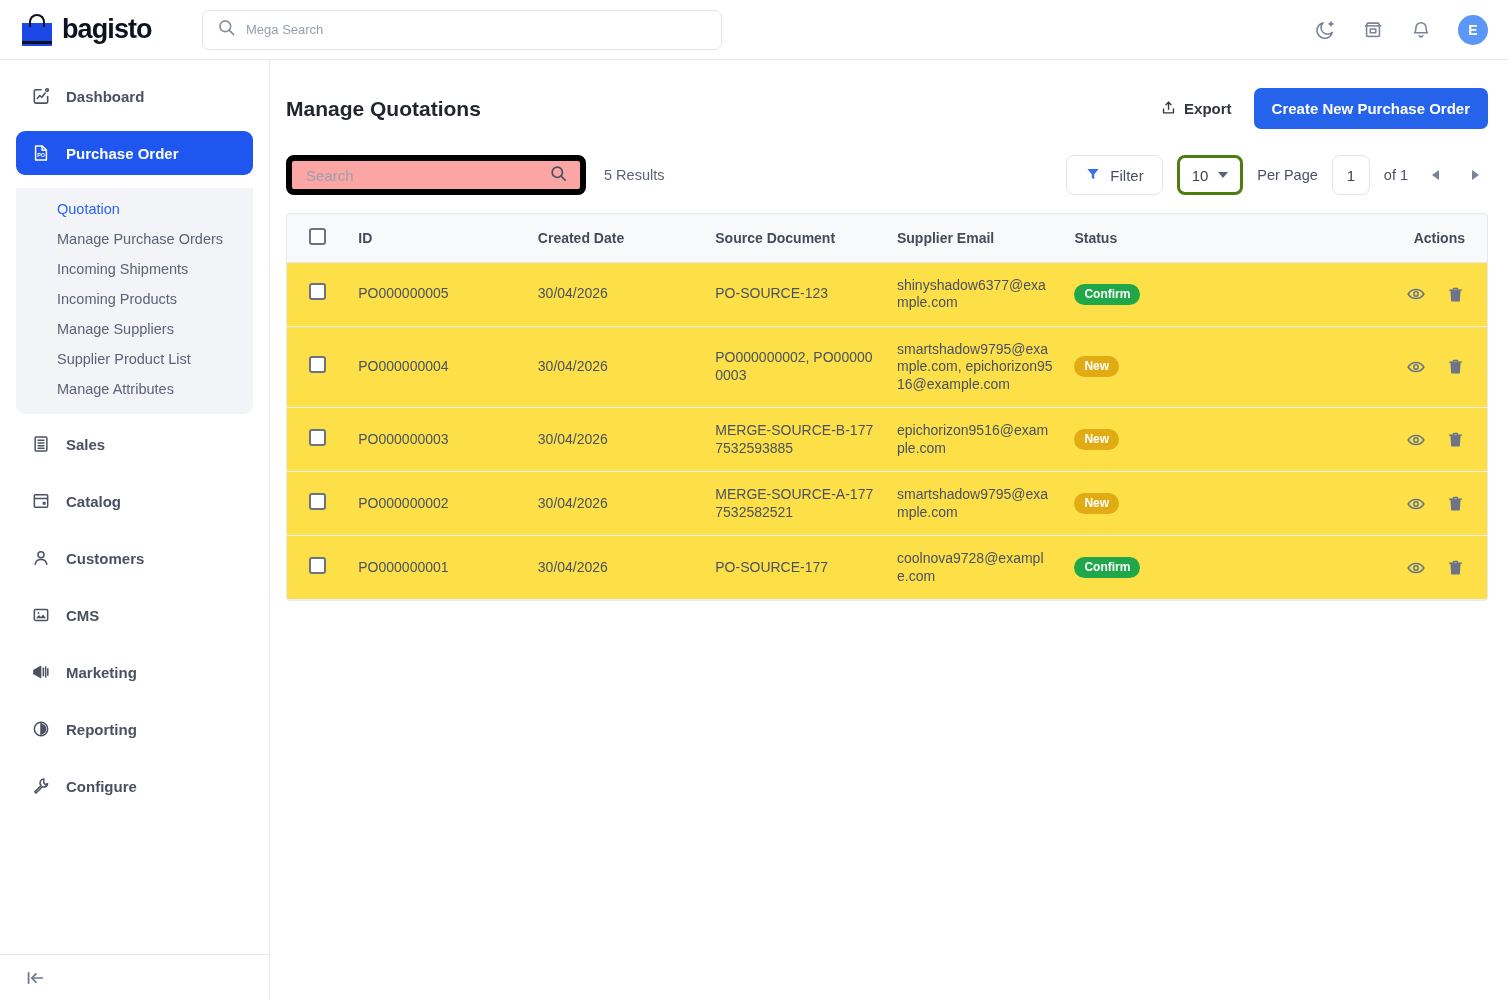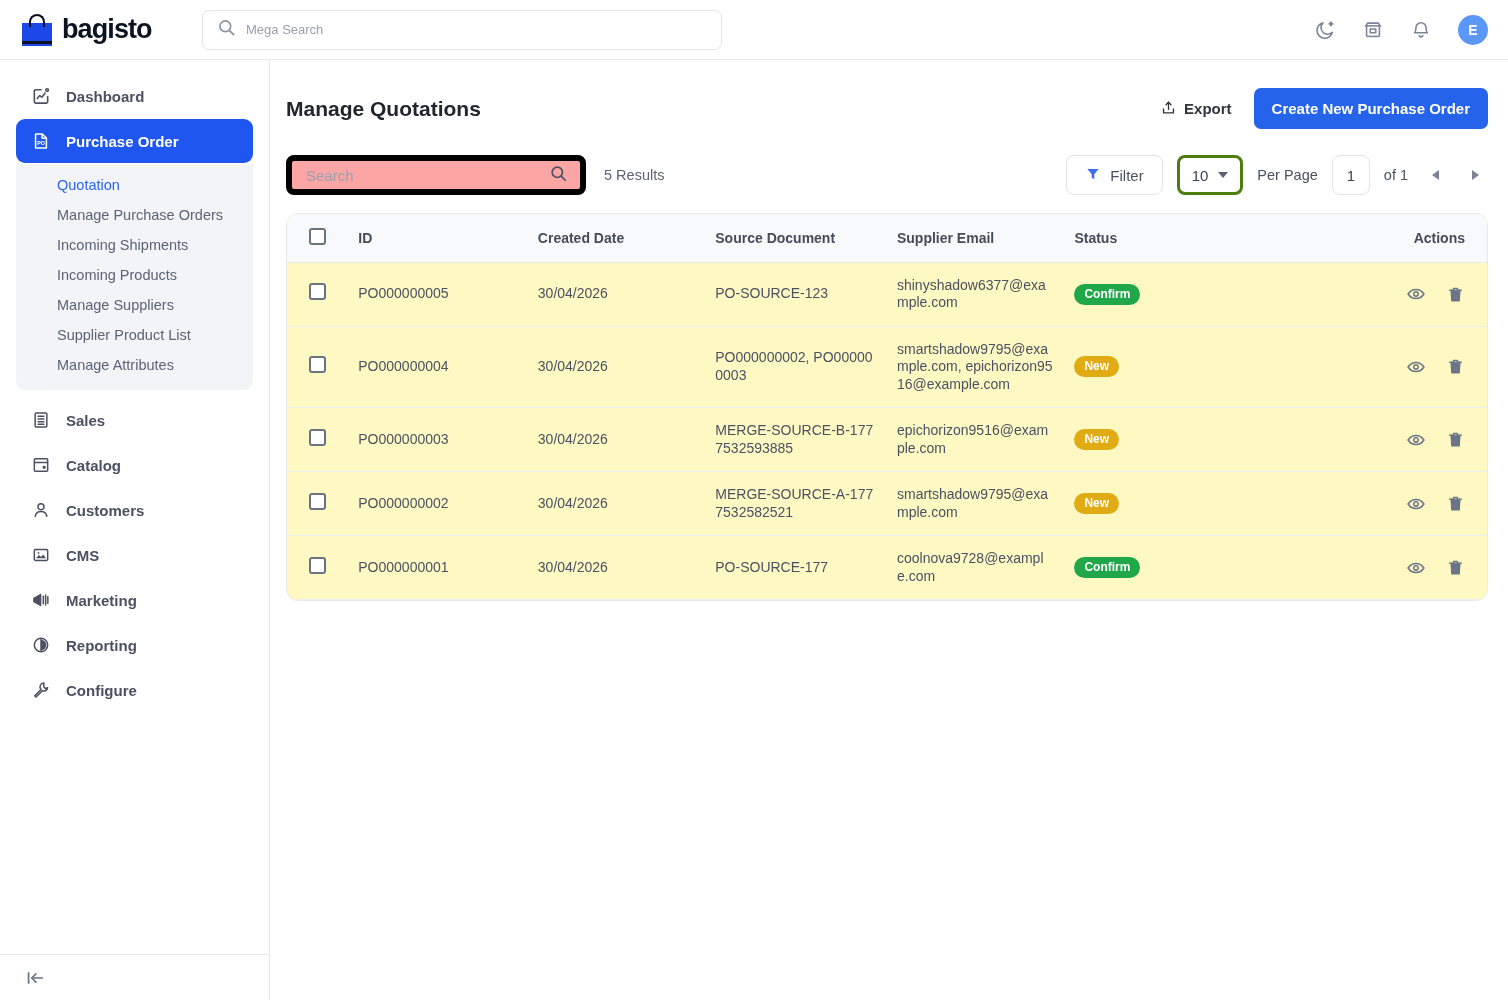--- a/index.html
+++ b/index.html
@@ -72,21 +72,21 @@
     border-right: 1px solid #e9e9ed;
     display: flex; flex-direction: column;
     position: relative;
   }
   .nav { padding: 14px 16px 0 16px; flex: 1 1 auto; }
   .nav-item {
     display: flex; align-items: center; gap: 14px;
     height: 44px; padding: 0 14px;
     border-radius: 9px;
     font-size: 15px; font-weight: bold; color: #4b5162;
-    cursor: pointer; margin-bottom: 1px;
+    cursor: pointer; margin-bottom: 13px;
   }
   .nav-item.active { background: #1f56f0; color: #ffffff; }
   .nav-icon { width: 22px; height: 22px; display: flex; align-items: center; justify-content: center; flex: 0 0 22px; }
   .submenu {
     background: #f3f4f7; border-radius: 0 0 9px 9px;
     padding: 6px 0 10px 0; margin-bottom: 8px;
   }
   .submenu-item {
     font-size: 14.5px; color: #5c6377;
     padding: 7px 14px 7px 41px; cursor: pointer;
@@ -174,22 +174,22 @@
     border-right: 7px solid #7b8396;
   }
   .tri-right {
     width: 0; height: 0;
     border-top: 5px solid transparent; border-bottom: 5px solid transparent;
     border-left: 7px solid #7b8396;
   }
 
   
   .table-wrap {
-    border: 1px solid #e9e9ed; border-radius: 12px; overflow: hidden;
-    background: #fef9c3;
+    border: 1px solid #e9e9ed; border-radius: 4px; overflow: hidden;
+    background: #fde047;
   }
   table { width: 100%; border-collapse: collapse; table-layout: fixed; }
   thead tr { background: #f8f9fb; height: 48px; }
   thead th {
     text-align: left; font-size: 14px; font-weight: bold; color: #464b5c;
     padding: 0 10px; vertical-align: middle;
     border-bottom: 1px solid #e9e9ed;
   }
   tbody td {
     font-size: 14px; color: #4b5162;

